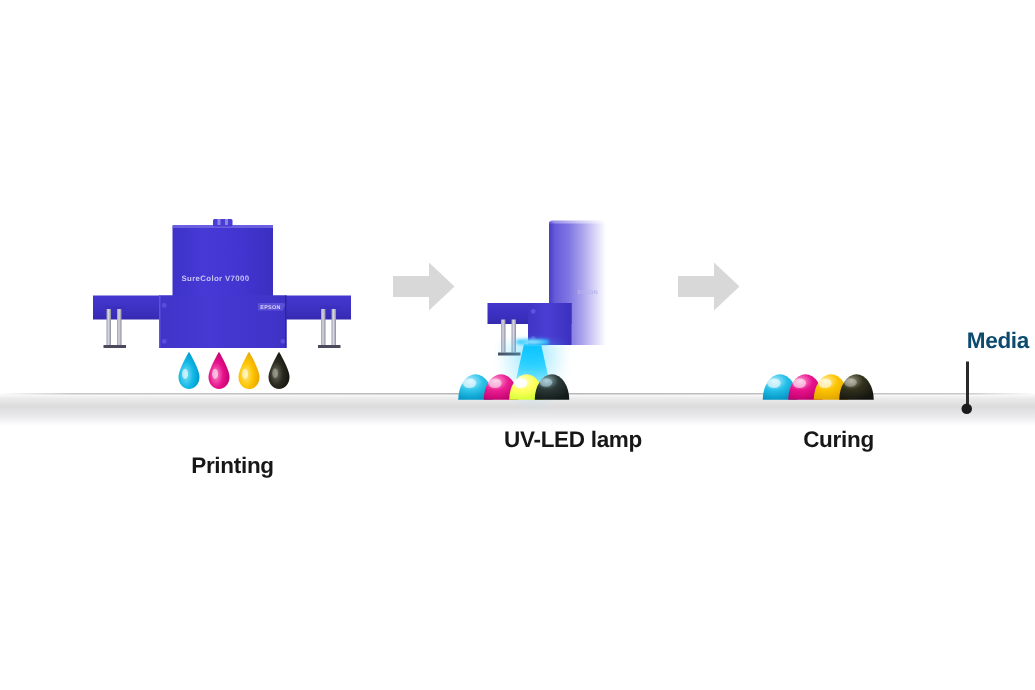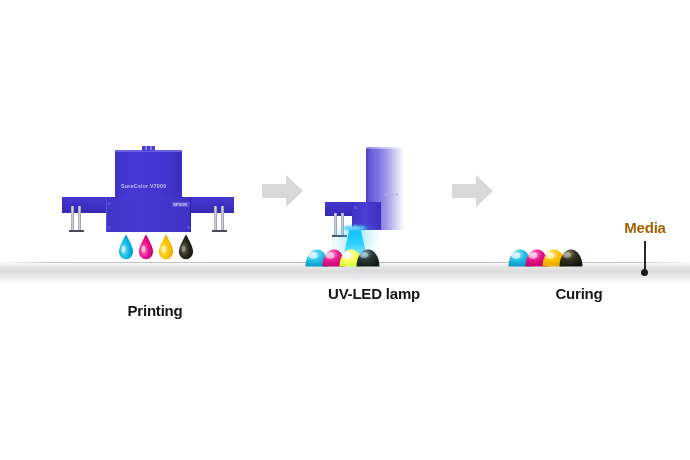--- a/index.html
+++ b/index.html
@@ -52,24 +52,24 @@
     left: 604px;
     top: 219px;
     width: 82px;
     height: 60px;
   }
   .media-callout .label {
     position: absolute;
     left: 0;
     top: 0;
     width: 82px;
-    text-align: center;
+    text-align: right;
     font-size: 15px;
     font-weight: bold;
-    color: #a16207;
+    color: #0c4a6e;
     letter-spacing: -0.2px;
   }
   .media-callout .stem {
     position: absolute;
     left: 40px;
     top: 22px;
     width: 1.6px;
     height: 31px;
     background: #2a2a2a;
   }
@@ -87,22 +87,22 @@
   .stage-label {
     position: absolute;
     top: 285px;
     font-size: 15px;
     font-weight: bold;
     color: #171717;
     text-align: center;
     letter-spacing: -0.2px;
   }
   .stage-label.s1 { left: 85px;  width: 140px; margin-top: 17px; }
-  .stage-label.s2 { left: 304px; width: 140px; }
-  .stage-label.s3 { left: 509px; width: 140px; }
+  .stage-label.s2 { left: 288px; width: 140px; text-align: right; }
+  .stage-label.s3 { left: 489px; width: 140px; }
 
   
   .arrow { position: absolute; }
   .arrow.a1 { left: 262px; top: 174px; }
   .arrow.a2 { left: 452px; top: 174px; }
 
   
   .printer { position: absolute; left: 62px; top: 150px; width: 172px; height: 82px; }
   .pr-body {
     position: absolute; left: 53px; top: 0px;

